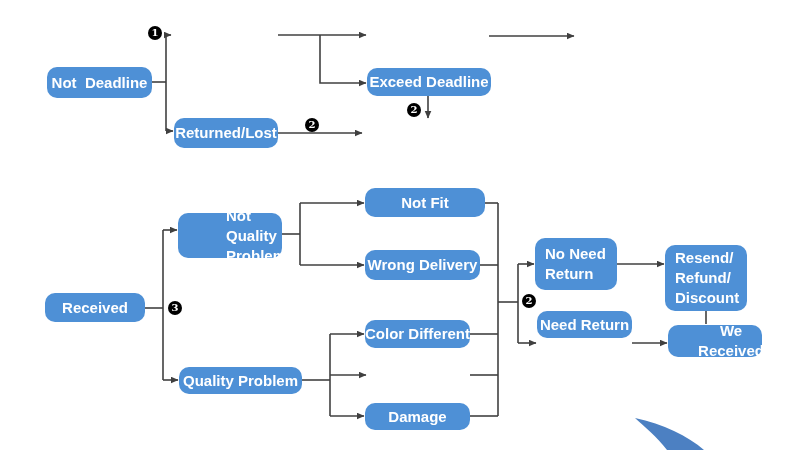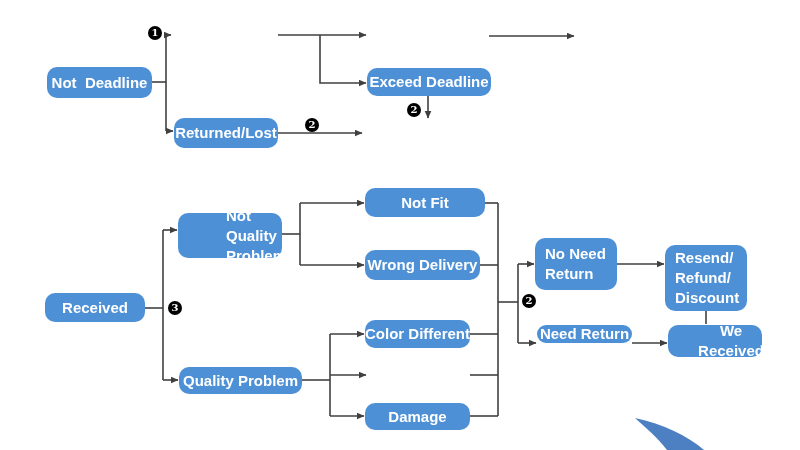--- a/index.html
+++ b/index.html
@@ -82,21 +82,21 @@
   <div class="node" style="left:45px;top:293px;width:100px;height:29px;">Received</div>
   <div class="node left" style="left:178px;top:213px;width:104px;height:45px;padding-left:48px;">Not  Quality
 Problem</div>
   <div class="node" style="left:179px;top:367px;width:123px;height:27px;">Quality Problem</div>
   <div class="node" style="left:365px;top:188px;width:120px;height:29px;">Not Fit</div>
   <div class="node" style="left:365px;top:250px;width:115px;height:30px;">Wrong Delivery</div>
   <div class="node" style="left:365px;top:320px;width:105px;height:28px;">Color Different</div>
   <div class="node" style="left:365px;top:403px;width:105px;height:27px;">Damage</div>
   <div class="node left" style="left:535px;top:238px;width:82px;height:52px;">No Need
 Return</div>
-  <div class="node" style="left:537px;top:325px;width:95px;height:18px;">Need Return</div>
+  <div class="node" style="left:537px;top:311px;width:95px;height:27px;">Need Return</div>
   <div class="node left" style="left:665px;top:232px;width:82px;height:66px;margin-top:13px;">Resend/
 Refund/
 Discount</div>
   <div class="node" style="left:668px;top:325px;width:94px;height:32px;padding-left:32px;">We Received</div>
 
   <span class="badge" style="left:148px;top:26px;">1</span>
   <span class="badge" style="left:305px;top:118px;">2</span>
   <span class="badge" style="left:407px;top:103px;">2</span>
   <span class="badge" style="left:168px;top:301px;">3</span>
   <span class="badge" style="left:522px;top:294px;">2</span>

